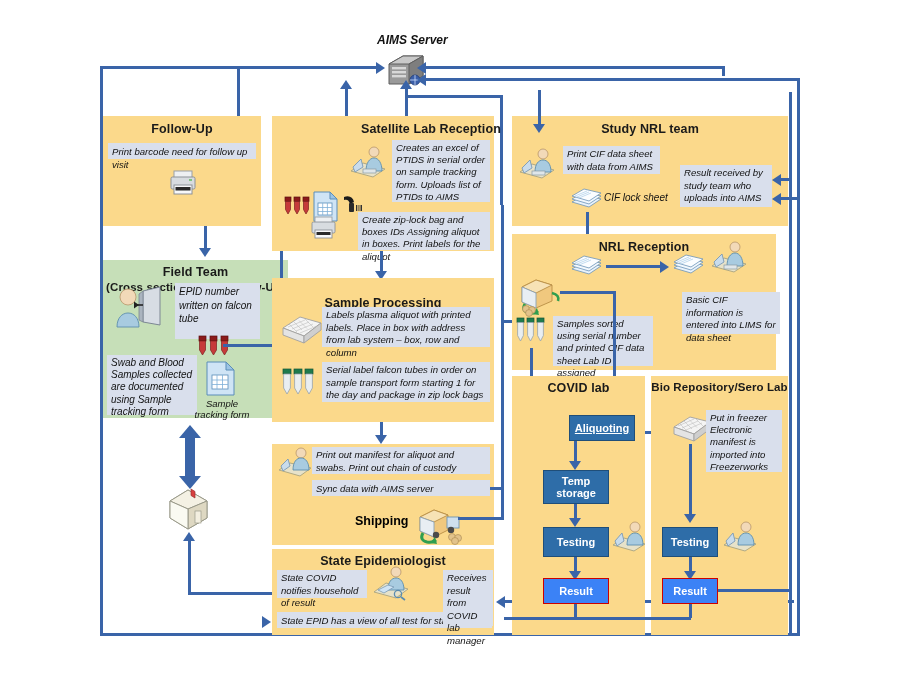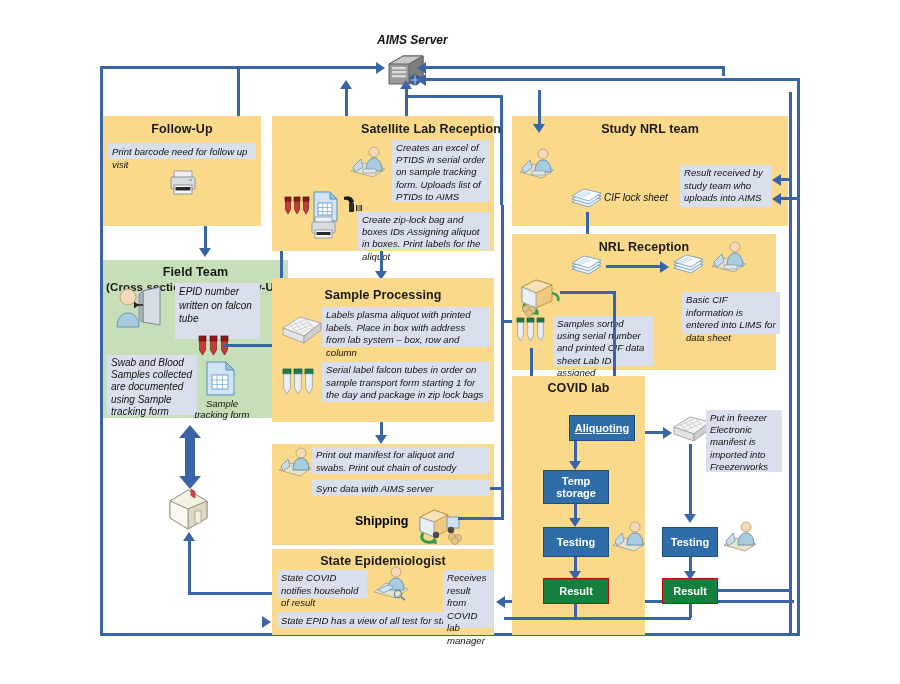--- a/index.html
+++ b/index.html
@@ -22,21 +22,21 @@
 
   
   .plabel{position:absolute;font-style:italic;font-size:9.5px;
           line-height:11px;text-align:center;color:#111;}
 
   
   .pbox{position:absolute;box-sizing:border-box;background:#2E6DA8;
         border:1.5px solid #1F4E79;color:#fff;font-weight:bold;font-size:11px;
         display:flex;align-items:center;justify-content:center;text-align:center;
         line-height:12.5px;}
-  .pbox.red{background:#15803d;border-color:#CC0000;}
+  .pbox.red{background:#3b82f6;border-color:#CC0000;}
 
   
   .ln{position:absolute;background:#3A64A8;}
   .lnh{height:3px;}
   .lnv{width:3px;}
 
   .arw{position:absolute;width:0;height:0;}
   .arw-d{border-left:6px solid transparent;border-right:6px solid transparent;border-top:9px solid #3A64A8;}
   .arw-u{border-left:6px solid transparent;border-right:6px solid transparent;border-bottom:9px solid #3A64A8;}
   .arw-r{border-top:6px solid transparent;border-bottom:6px solid transparent;border-left:9px solid #3A64A8;}
@@ -242,21 +242,21 @@
       <rect x="5" y="15" width="17" height="8" fill="#f7f8f9" stroke="#8c9197" stroke-width="0.9"></rect>
       <rect x="6.5" y="17" width="14" height="3" fill="#2a2a2a"></rect>
     </svg>
   </div>
   <div class="note" style="left:358px;top:212px;width:132px;height:38px;font-size:9.6px;line-height:12.2px;">Create zip-lock bag and boxes IDs Assigning aliquot in boxes. Print labels for the aliquot</div>
 
   <div class="ln lnv" style="left:380px;top:251px;height:22px;"></div>
   <div class="arw arw-d" style="left:375px;top:271px;"></div>
 
   <div class="panel" style="left:272px;top:278px;width:222px;height:144px;">
-    <div class="panel-title" style="top:10px;">Sample Processing</div>
+    <div class="panel-title" style="top:18px;">Sample Processing</div>
   </div>
 
   <div class="icon" style="left:280px;top:312px;">
     <svg width="44" height="34" viewBox="0 0 44 34">
       <polygon points="3,16 20,5 41,11 24,24" fill="#f4f4f4" stroke="#a0a0a0" stroke-width="0.9"></polygon>
       <polygon points="3,16 24,24 24,31 3,23" fill="#e4e4e4" stroke="#a0a0a0" stroke-width="0.9"></polygon>
       <polygon points="24,24 41,11 41,18 24,31" fill="#cfcfcf" stroke="#a0a0a0" stroke-width="0.9"></polygon>
       <g stroke="#bdbdbd" stroke-width="0.6">
         <path d="M8,15 L25,8M12,17 L29,10M16,19 L33,12M20,21 L37,14"></path>
         <path d="M9,12 L17,20M14,10 L22,18M19,8.5 L27,16.5M25,7 L33,15"></path>
@@ -359,20 +359,21 @@
 
   <div class="icon" style="left:518px;top:148px;">
     <svg width="42" height="34" viewBox="0 0 42 34">
       <polygon points="2,24 14,16 36,22 24,30" fill="#E7E2C9" stroke="#a9a47f" stroke-width="0.9"></polygon>
       <polygon points="4,20 12,12 14,20 6,25" fill="#c9dcec" stroke="#7a9ab5" stroke-width="0.9"></polygon>
       <circle cx="25" cy="6" r="5" fill="#F2D9B8" stroke="#b8956a" stroke-width="0.8"></circle>
       <path d="M17,24c0-8 3.5-12 8-12s8 4 8 12z" fill="#A8CBE0" stroke="#5d8fae" stroke-width="0.9"></path>
       <rect x="14" y="23" width="13" height="4" fill="#dfe6ea" stroke="#8b9aa3" stroke-width="0.7"></rect>
     </svg>
   </div>
+  <div class="note" style="left:563px;top:146px;width:97px;height:28px;font-size:9.6px;line-height:12.6px;">Print CIF data sheet with data from AIMS</div>
 
   <div class="icon" style="left:570px;top:186px;">
     <svg width="34" height="26" viewBox="0 0 34 26">
       <g stroke="#6b93b8" stroke-width="0.8">
         <polygon points="2,16 14,9 31,13 19,21" fill="#e8f2fb"></polygon>
         <polygon points="2,13 14,6 31,10 19,18" fill="#f2f8fd"></polygon>
         <polygon points="2,10 14,3 31,7 19,15" fill="#fbfdff"></polygon>
       </g>
       <g stroke="#9cc4e4" stroke-width="0.6">
         <path d="M5,10 L17,5M7,11 L19,6M9,12 L21,7"></path>
@@ -494,20 +495,23 @@
       <path d="M16,24c0-8 3.5-12 8-12s8 4 8 12z" fill="#A8CBE0" stroke="#5d8fae" stroke-width="0.9"></path>
     </svg>
   </div>
   <div class="ln lnv" style="left:574px;top:557px;height:16px;"></div>
   <div class="arw arw-d" style="left:569px;top:571px;"></div>
 
   <div class="pbox red" style="left:543px;top:578px;width:66px;height:26px;">Result</div>
   <div class="ln lnv" style="left:574px;top:604px;height:16px;"></div>
   <div class="ln lnh" style="left:504px;top:617px;width:72px;"></div>
 
+  <div class="panel" style="left:651px;top:376px;width:137px;height:259px;">
+    <div class="panel-title" style="top:5px;font-size:11.5px;">Bio Repository/Sero Lab</div>
+  </div>
 
   <div class="icon" style="left:671px;top:412px;">
     <svg width="42" height="32" viewBox="0 0 42 32">
       <polygon points="3,15 19,5 39,10 23,22" fill="#f4f4f4" stroke="#a0a0a0" stroke-width="0.9"></polygon>
       <polygon points="3,15 23,22 23,29 3,22" fill="#e4e4e4" stroke="#a0a0a0" stroke-width="0.9"></polygon>
       <polygon points="23,22 39,10 39,17 23,29" fill="#cfcfcf" stroke="#a0a0a0" stroke-width="0.9"></polygon>
       <g stroke="#bdbdbd" stroke-width="0.6">
         <path d="M7,14 L23,7M11,16 L27,9M15,18 L31,11"></path>
         <path d="M8,11 L16,19M13,9 L21,17M18,7.5 L26,15.5M24,6 L32,14"></path>
       </g>

